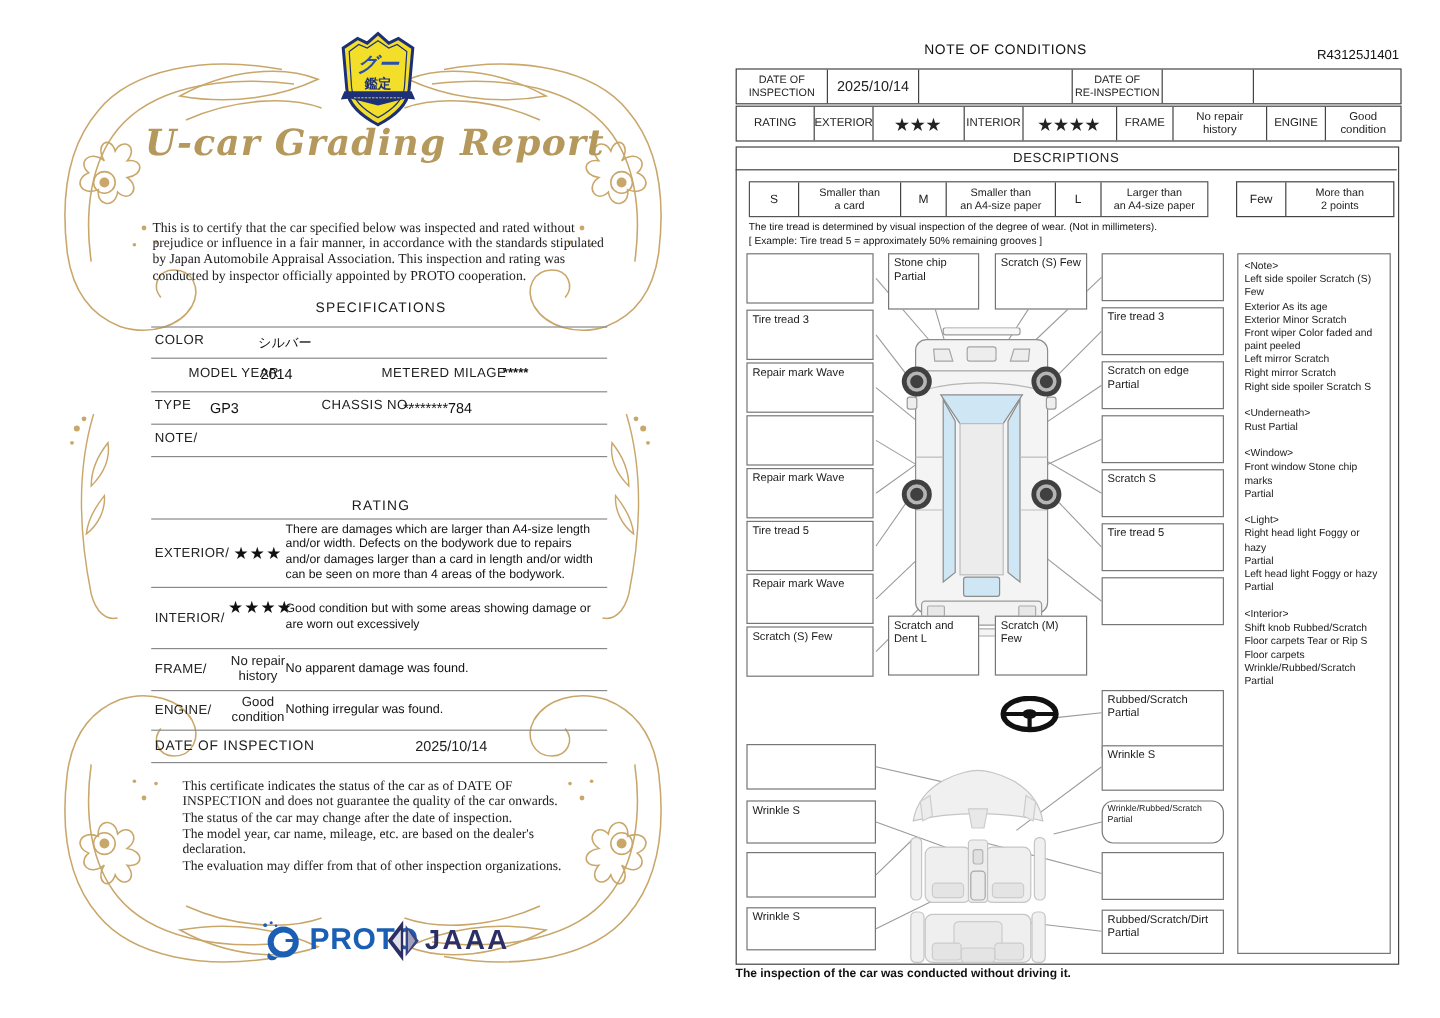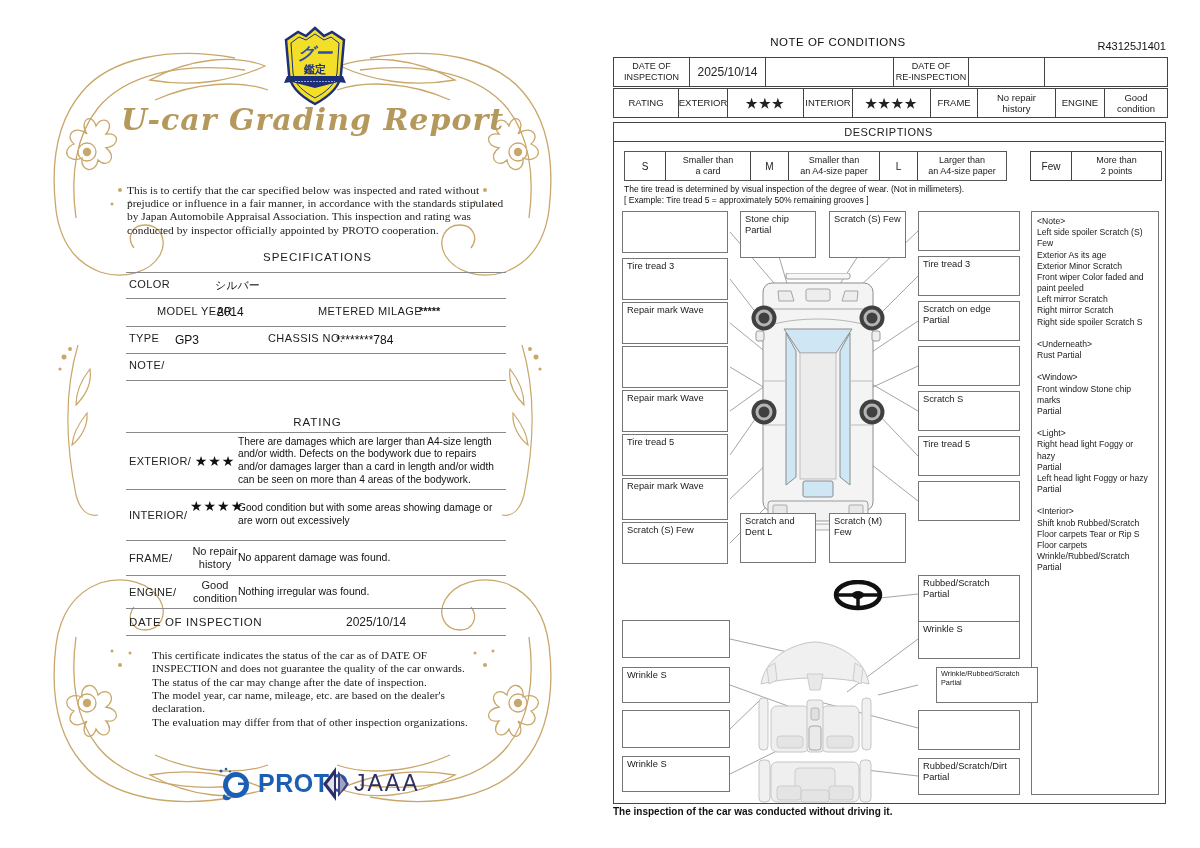--- a/index.html
+++ b/index.html
@@ -20,21 +20,21 @@
   .spec-label{font-size:11px;letter-spacing:0.4px;color:#1c1c1c;}
   .spec-val{font-size:11px;color:#111;}
   .rate-row{position:relative;border-top:1px solid #8a8a8a;display:flex;align-items:center;}
   .rate-row:last-child{border-bottom:1px solid #8a8a8a;}
   .rate-label{position:absolute;left:3px;font-size:11px;letter-spacing:0.3px;}
   .rate-stars{position:absolute;left:64px;width:50px;text-align:center;font-size:14px;letter-spacing:1px;color:#111;}
   .rate-val2{position:absolute;left:58px;width:62px;text-align:center;font-size:11px;white-space:pre-line;line-height:1.15;}
   .rate-desc{position:absolute;left:112px;width:266px;font-size:10.2px;line-height:1.24;color:#111;}
   .footer-note{font-size:11.3px;line-height:1.18;white-space:pre-line;color:#222;}
   .proto-text{font-size:25px;font-weight:bold;color:#1b5fb5;letter-spacing:0.5px;}
-  .jaaa-text{font-size:23px;font-weight:normal;color:#2b2f66;letter-spacing:2px;}
+  .jaaa-text{font-size:23px;font-weight:bold;color:#2b2f66;letter-spacing:2px;}
   
   #right-page{position:absolute;left:608px;top:28px;width:558px;height:800px;font-size:10px;}
   .rp-title{font-size:11.5px;letter-spacing:0.5px;color:#111;}
   .rp-ref{font-size:11px;color:#111;}
   .hcell-table{position:absolute;display:flex;border:1px solid #444;background:#fff;}
   .hcell{display:flex;align-items:center;justify-content:center;text-align:center;
          border-left:1px solid #444;box-sizing:border-box;}
   .hcell:first-child{border-left:none;}
   .cell-label{font-size:9px;line-height:1.2;white-space:pre-line;}
   .cell-big{font-size:12px;}
@@ -386,19 +386,19 @@
 Floor carpets
 Wrinkle/Rubbed/Scratch
 Partial</div>
 
     <div class="lbox" style="left:14px;top:592px;width:108px;height:38px;"></div>
     <div class="lbox" style="left:14px;top:639px;width:108px;height:36px;">Wrinkle S</div>
     <div class="lbox" style="left:14px;top:682px;width:108px;height:38px;"></div>
     <div class="lbox" style="left:14px;top:728px;width:108px;height:36px;">Wrinkle S</div>
     <div class="lbox" style="left:310px;top:547px;width:102px;height:56px;">Rubbed/Scratch Partial</div>
     <div class="lbox" style="left:310px;top:593px;width:102px;height:38px;">Wrinkle S</div>
-    <div class="lbox small" style="left:328px;top:639px;width:102px;height:36px;">Wrinkle/Rubbed/Scratch Partial</div>
+    <div class="lbox small" style="left:310px;top:639px;width:102px;height:36px;border-radius:10px;">Wrinkle/Rubbed/Scratch Partial</div>
     <div class="lbox" style="left:310px;top:682px;width:102px;height:40px;"></div>
     <div class="lbox" style="left:310px;top:730px;width:102px;height:37px;">Rubbed/Scratch/Dirt Partial</div>
 
     <div id="rp-footer">The inspection of the car was conducted without driving it.</div>
   </div>
 </div>
 
 </body></html>

